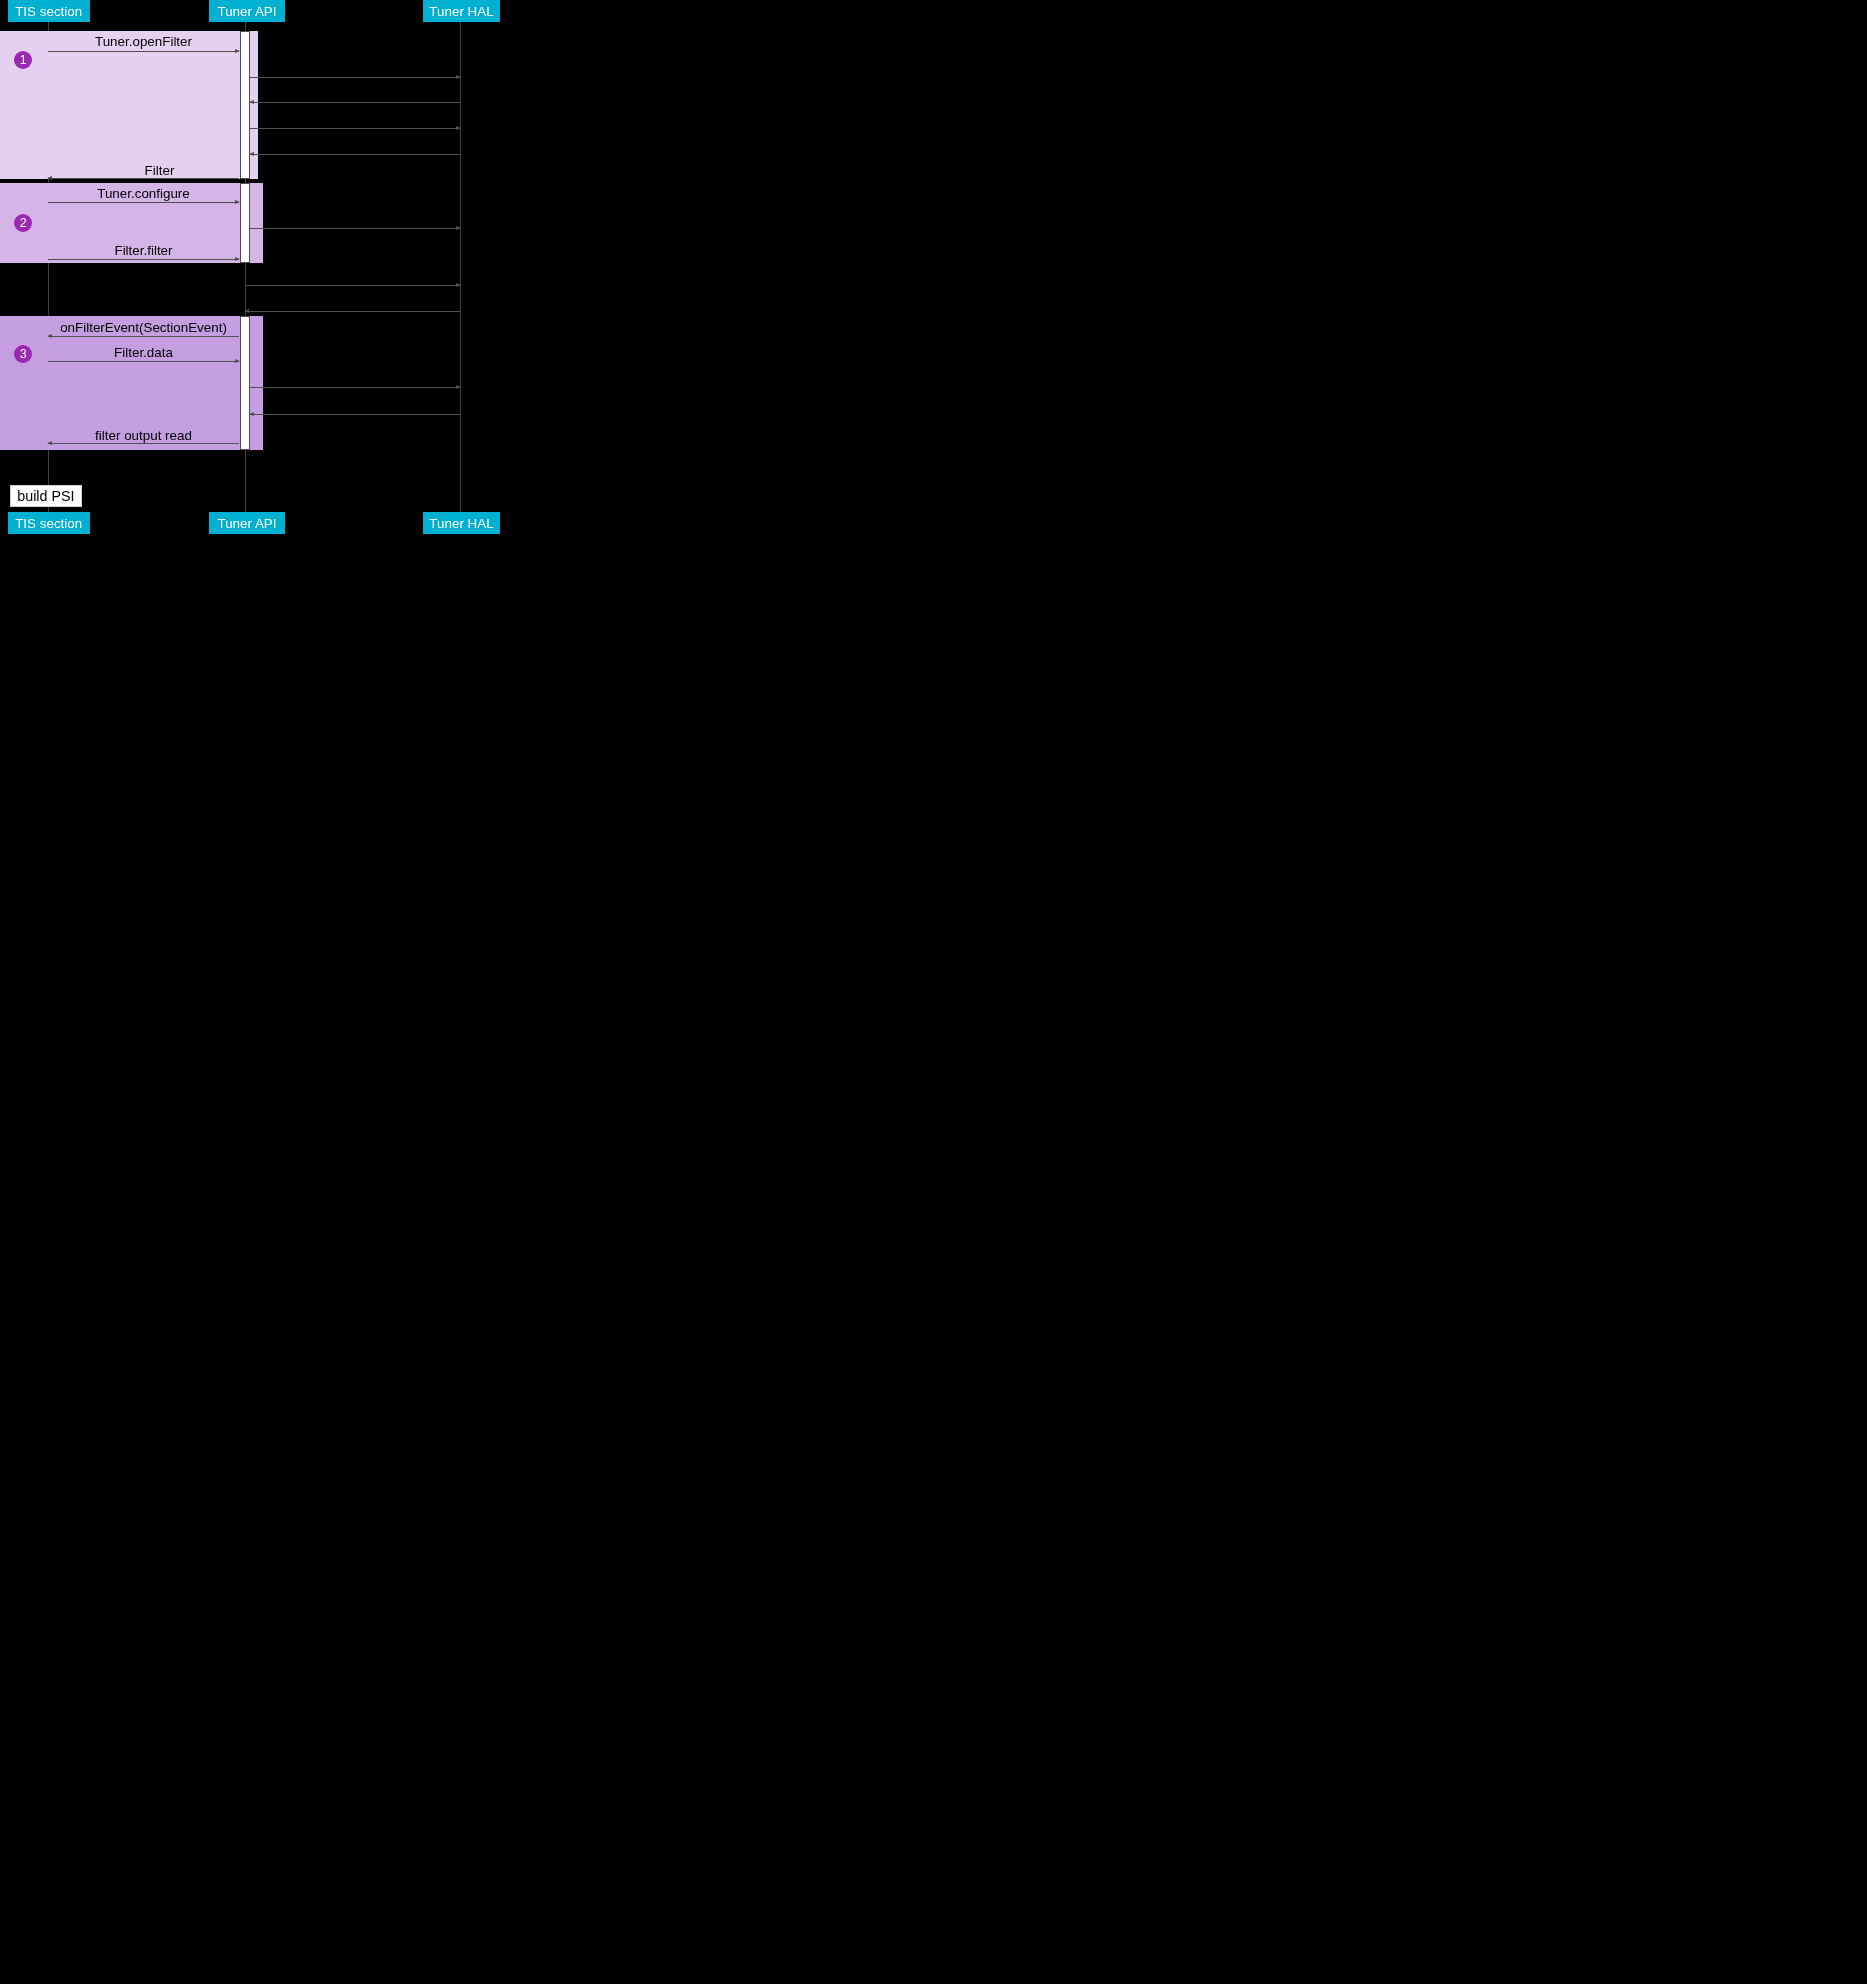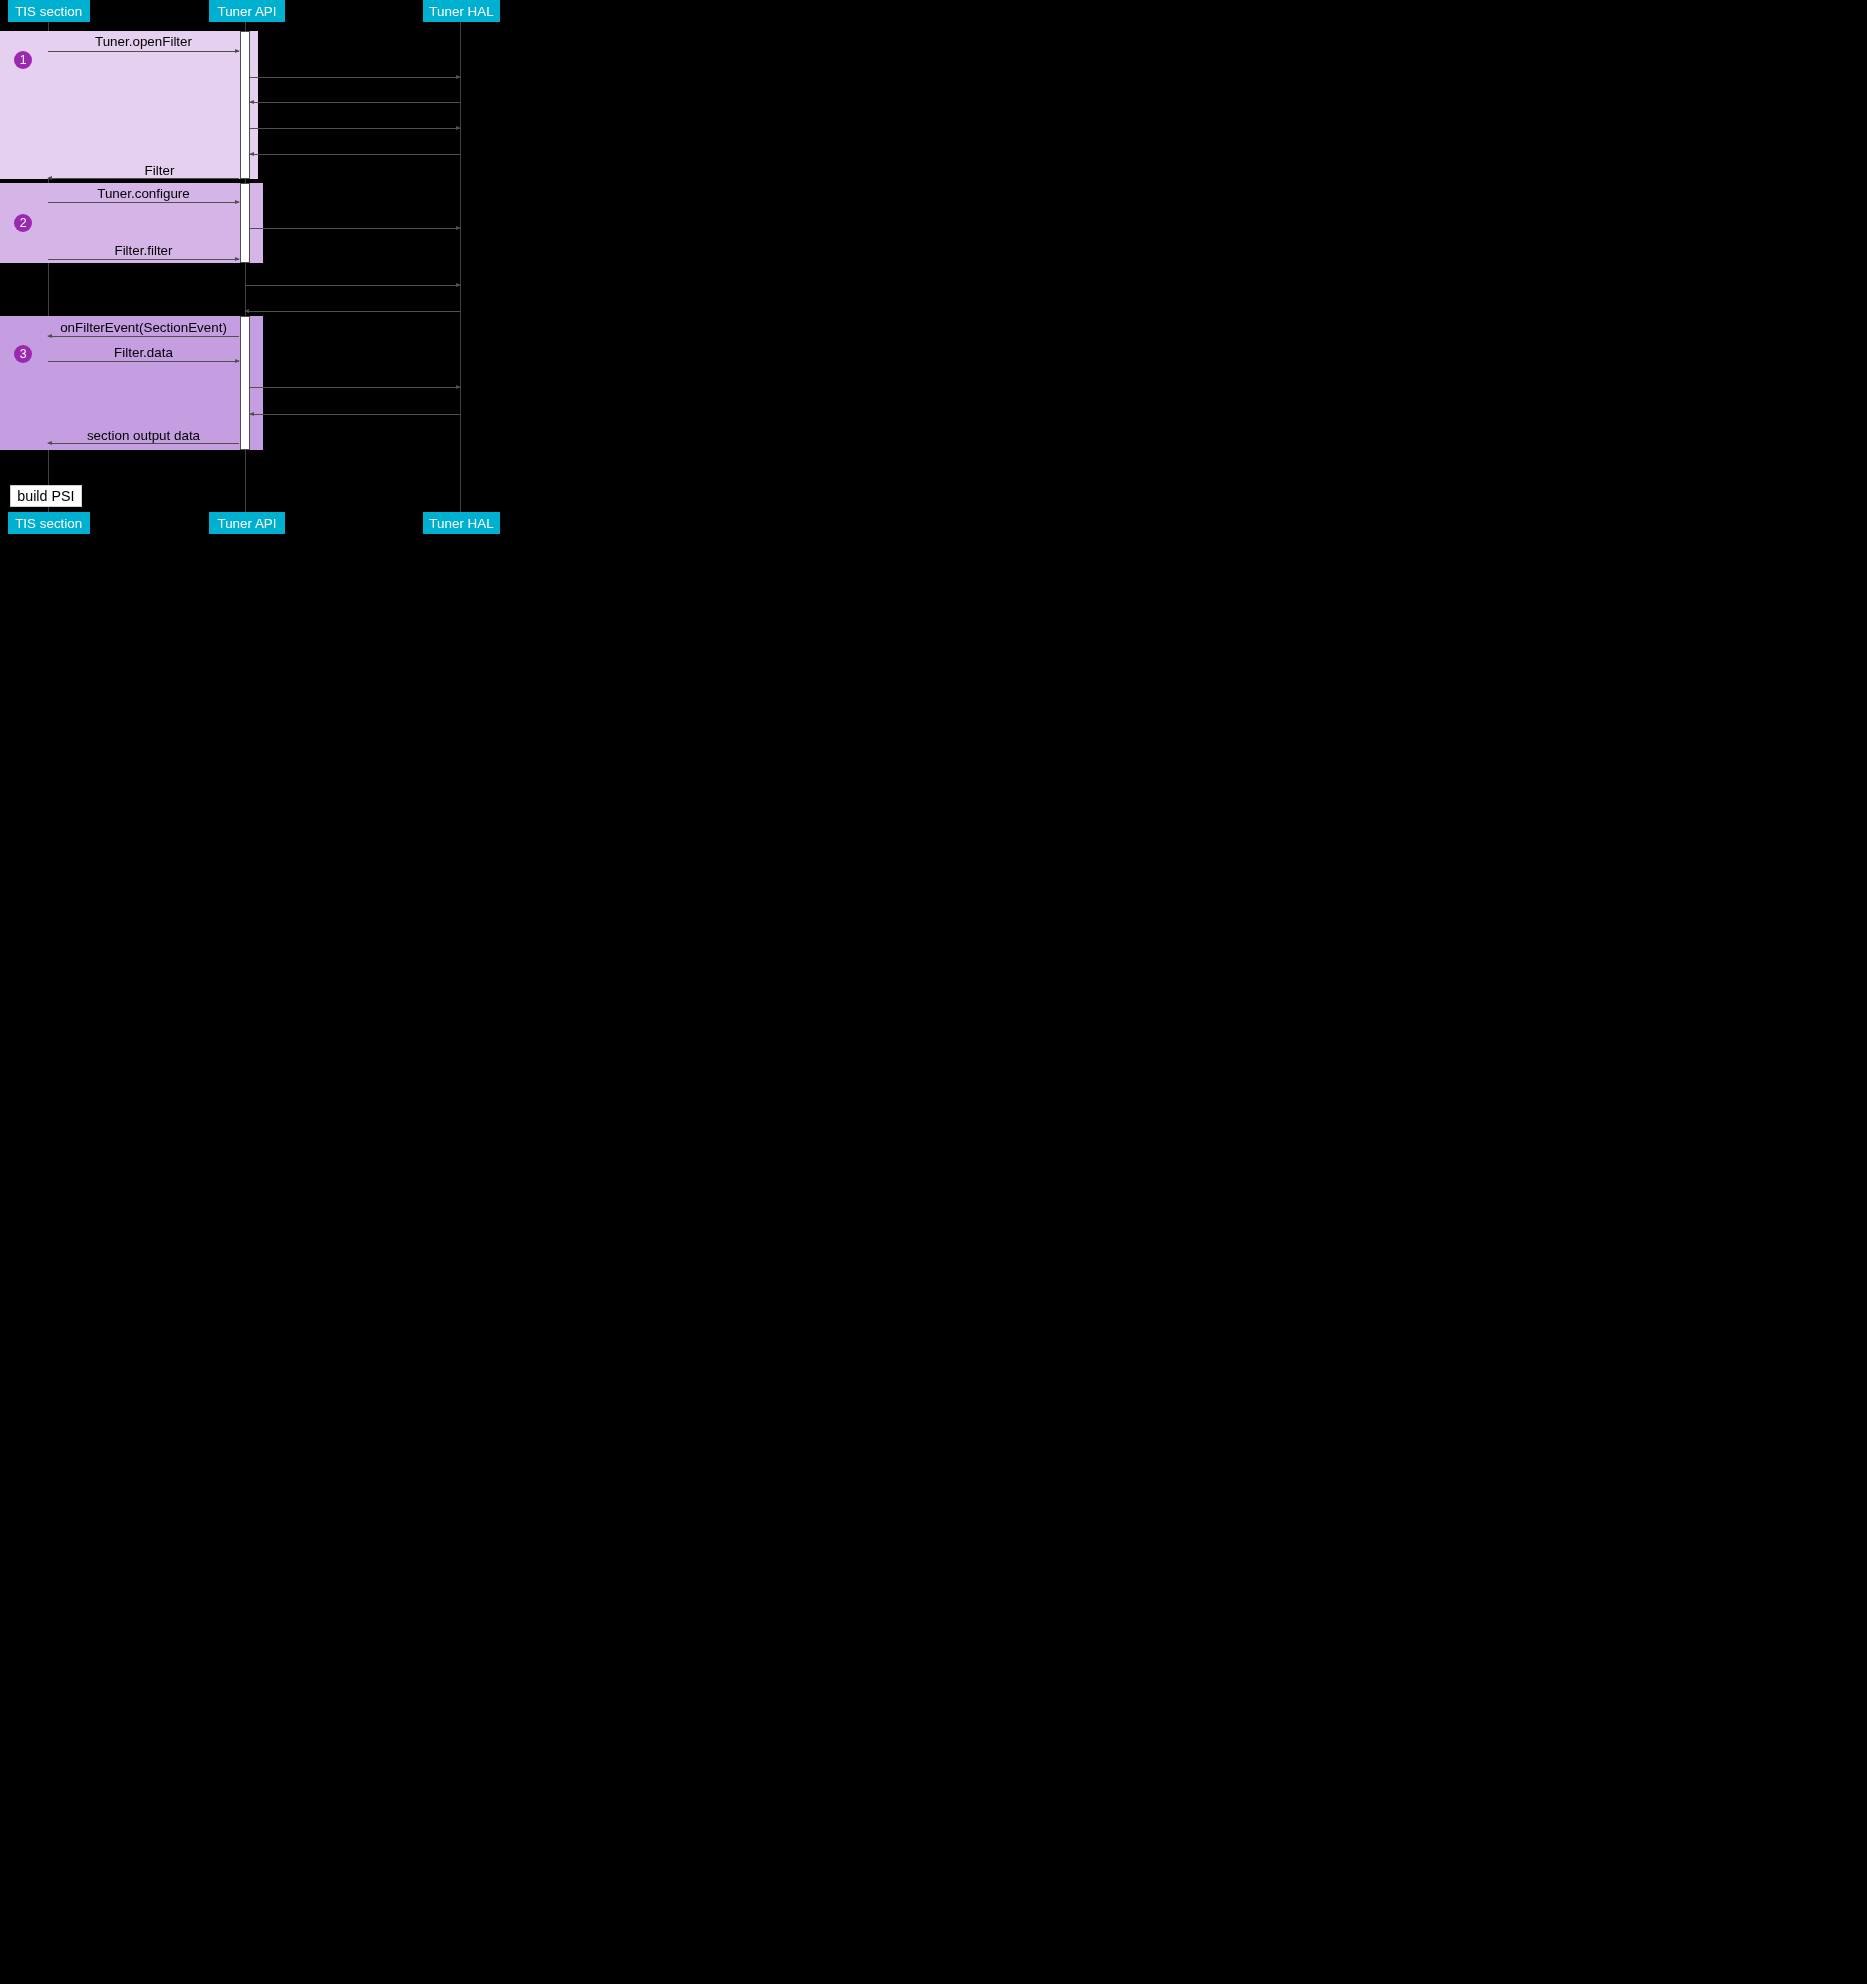--- a/index.html
+++ b/index.html
@@ -179,19 +179,19 @@
   <span class="msg-label" style="left:48px; width:191px; top:320px;">onFilterEvent(SectionEvent)</span>
   <div class="arrow-line arrow-head-left" style="left:48px; width:191px; top:336px;"></div>
 
   <span class="msg-label" style="left:48px; width:191px; top:345px;">Filter.data</span>
   <div class="arrow-line arrow-head-right" style="left:48px; width:191px; top:361px;"></div>
 
   <div class="arrow-line arrow-head-right" style="left:250px; width:210px; top:387px;"></div>
 
   <div class="arrow-line arrow-head-left" style="left:250px; width:210px; top:414px;"></div>
 
-  <span class="msg-label" style="left:48px; width:191px; top:428px;">section output data</span>
+  <span class="msg-label" style="left:48px; width:191px; top:428px;">filter output read</span>
   <div class="arrow-line arrow-head-left" style="left:48px; width:191px; top:443px;"></div>
 
   <div class="note" style="left:9.6px; top:467px;"><span>build PSI</span></div>
 
 </div>
 
 
 </body></html>

